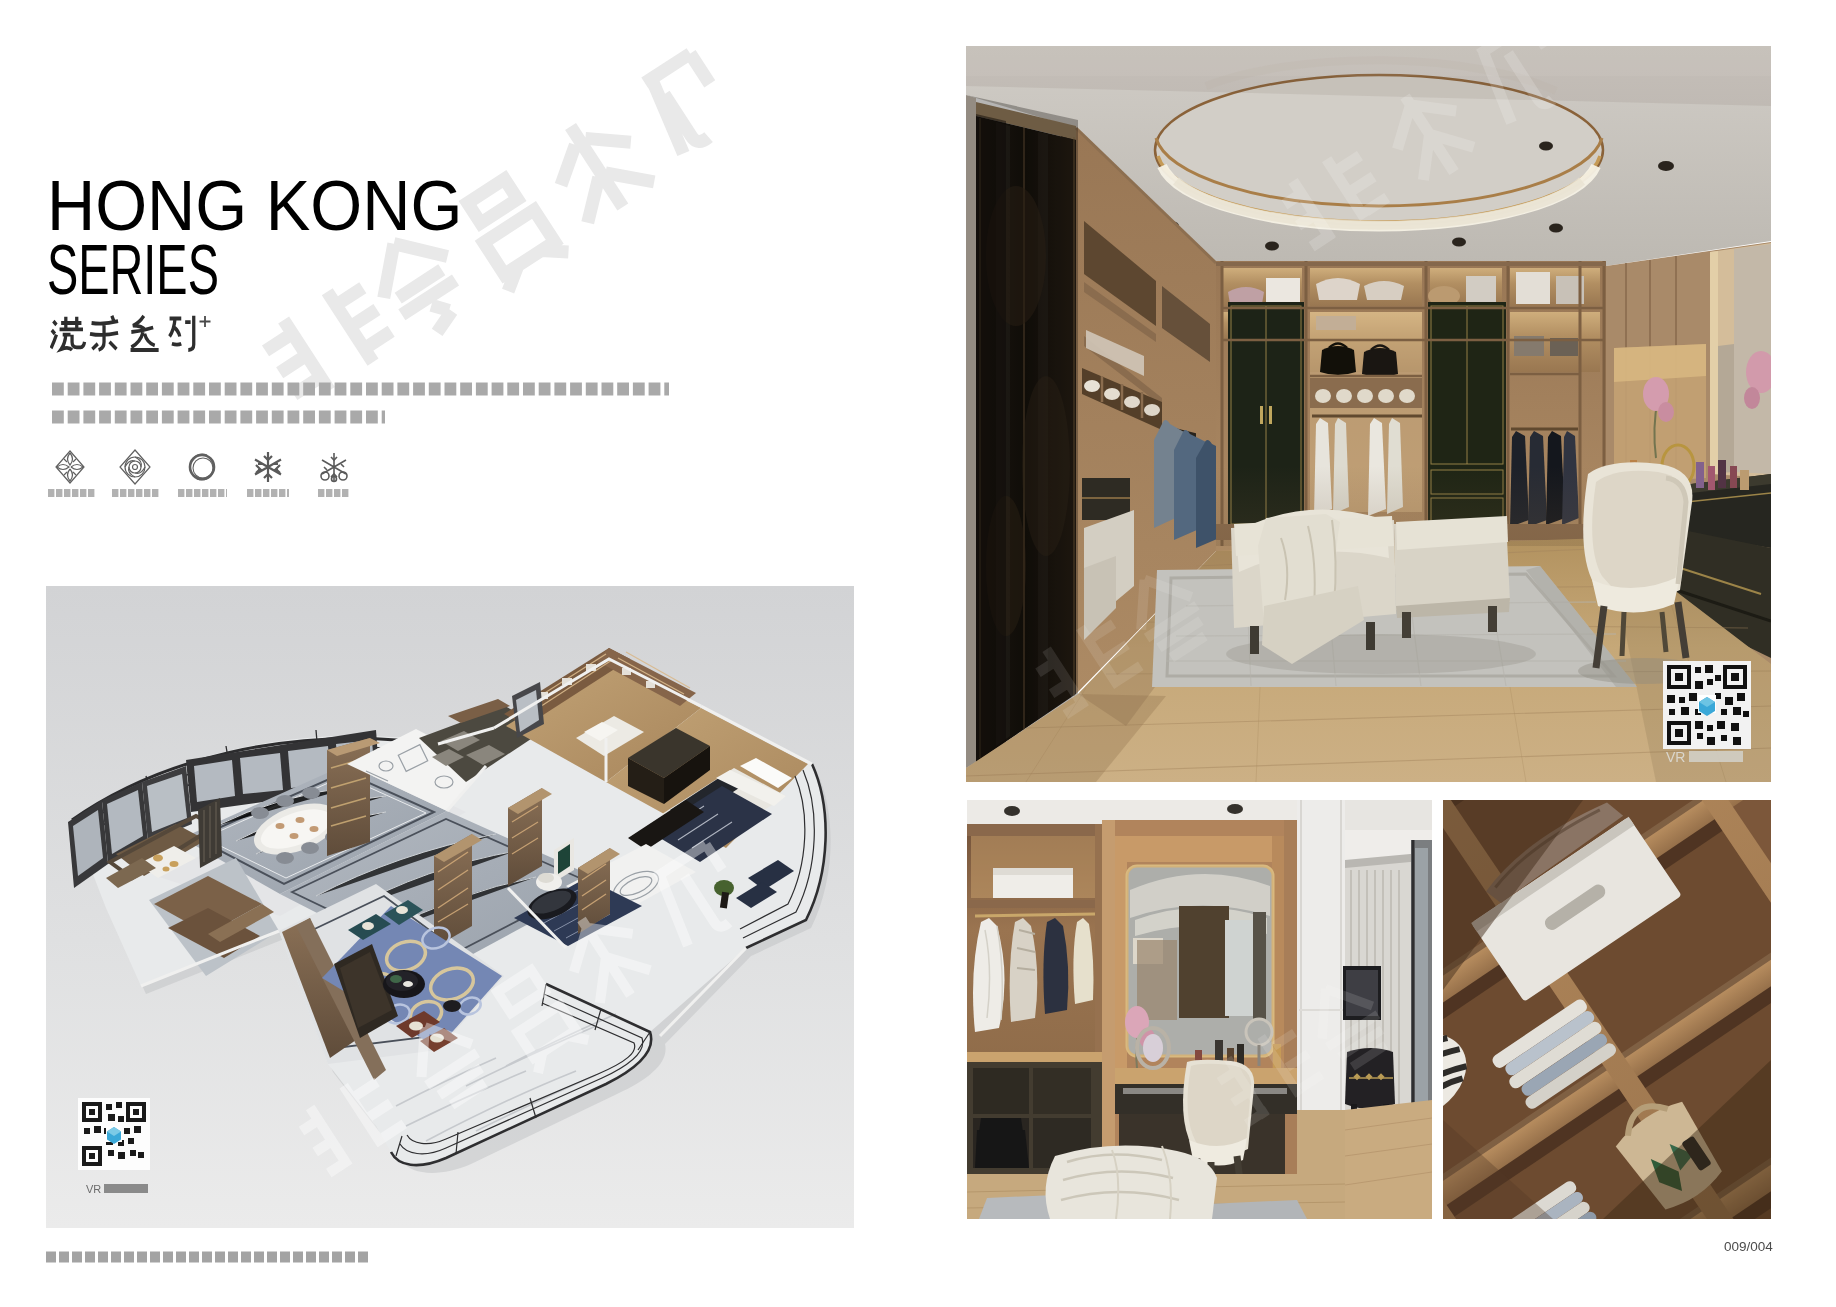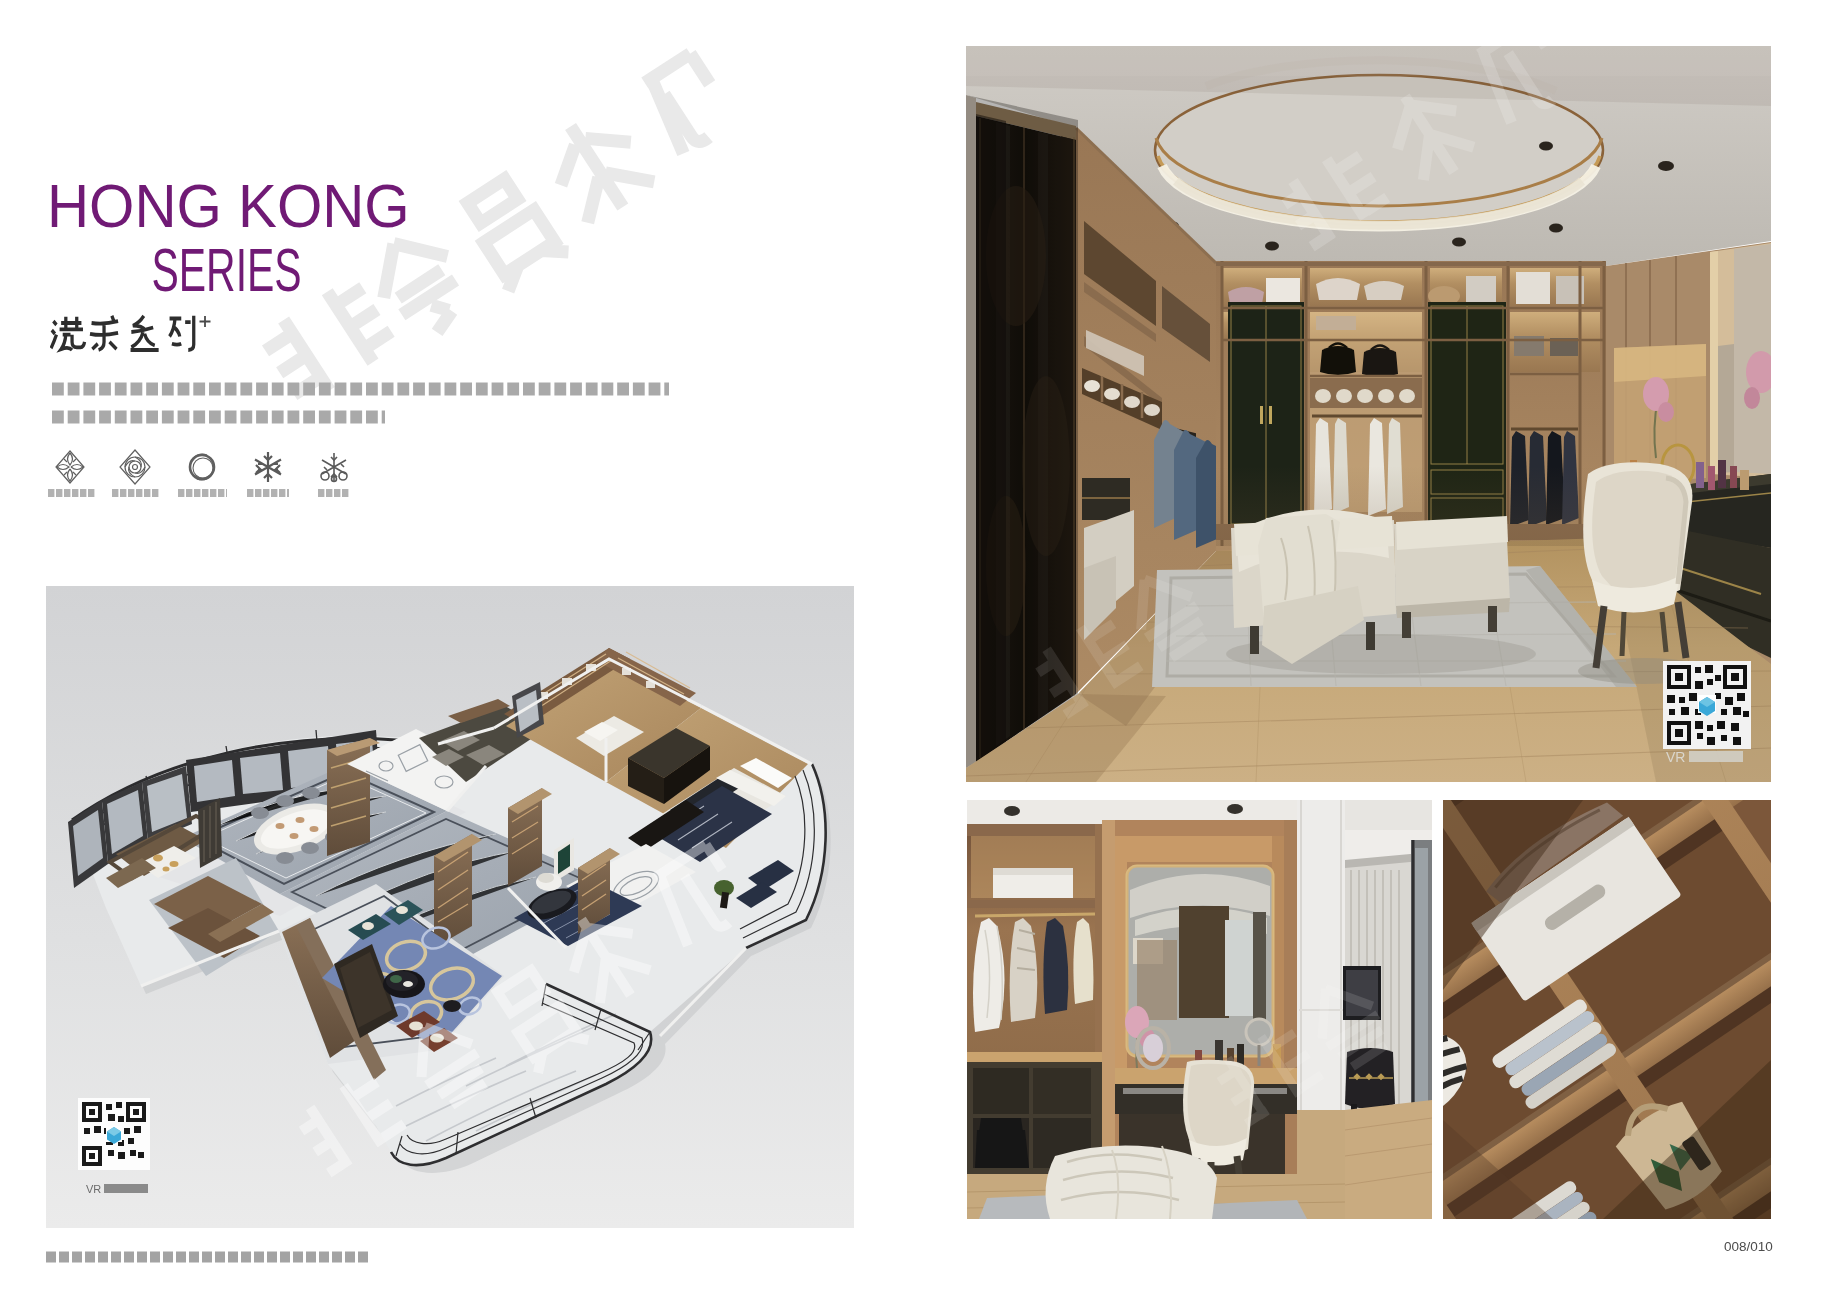--- a/index.html
+++ b/index.html
@@ -1,18 +1,18 @@
 <!DOCTYPE html>
 <html><head>
 <meta charset="utf-8">
 <style>
 html,body{margin:0;padding:0;background:#fff;}
 body{width:1836px;height:1307px;position:relative;overflow:hidden;font-family:"Liberation Sans",sans-serif;}
 .abs{position:absolute;}
-#title{left:47px;top:174px;color:#701a75;font-size:62px;line-height:64px;letter-spacing:0px;font-weight:400;text-align:right;}
+#title{left:47px;top:174px;color:#000000;font-size:71px;line-height:64px;letter-spacing:0px;font-weight:400;}
 #title .l1{display:block;transform:scaleX(0.94);transform-origin:left top;}
 #title .l2{display:block;transform:scaleX(0.66);transform-origin:left top;}
 </style>
 </head>
 <body>
 
 <svg class="abs" style="left:0;top:0" width="900" height="600" id="wm1" viewBox="0 0 900 600">
 <g stroke="#e9e9e9" stroke-width="13" fill="none" stroke-linecap="butt" transform="translate(330,340) rotate(-33)">
 <g>
         <path d="M-28,-42 v84 M24,-42 v84 M-34,-26 h-26 M-34,0 h-26 M-34,26 h-26 M30,-26 h26 M30,0 h26 M30,26 h26"></path>
@@ -468,21 +468,21 @@
 <path d="M200,-30 h40 v25 h-40 z M195,15 h50 v30 h-50 z M205,45 l-15,15 M235,45 l15,15"></path>
 <path d="M310,-45 v90 M310,-35 l-35,30 M310,-35 l35,30 M310,0 l-30,35 M310,0 l30,35"></path>
 <path d="M400,-40 l-15,75 M395,-40 h60 M420,-25 v55 q0,10 12,8 M455,-40 v30"></path>
 </g>
 </svg>
 
 <svg class="abs" style="left:46px;top:1248px" width="540" height="18" id="disc" viewBox="0 0 540 18">
 <line x1="0" y1="9" x2="322" y2="9" stroke="#a3a3a3" stroke-width="11" stroke-dasharray="10 3"></line>
 </svg>
 
-<div class="abs" style="left:1724px;top:1239px;font-size:13.5px;color:#4c4c4c;">008/010</div>
+<div class="abs" style="left:1724px;top:1239px;font-size:13.5px;color:#4c4c4c;">009/004</div>
 
 <svg class="abs" style="left:966px;top:46px" width="805" height="736" id="photo1" viewBox="0 0 805 736">
 <defs>
 <linearGradient id="ceil" x1="0" y1="0" x2="0" y2="1">
 <stop offset="0" stop-color="#d0ccc6"></stop>
         <stop offset="1" stop-color="#bdb9b2"></stop>
 </linearGradient>
 <linearGradient id="floor1" x1="0" y1="0" x2="0" y2="1">
 <stop offset="0" stop-color="#b2925f"></stop>
         <stop offset="0.45" stop-color="#c6a878"></stop>

